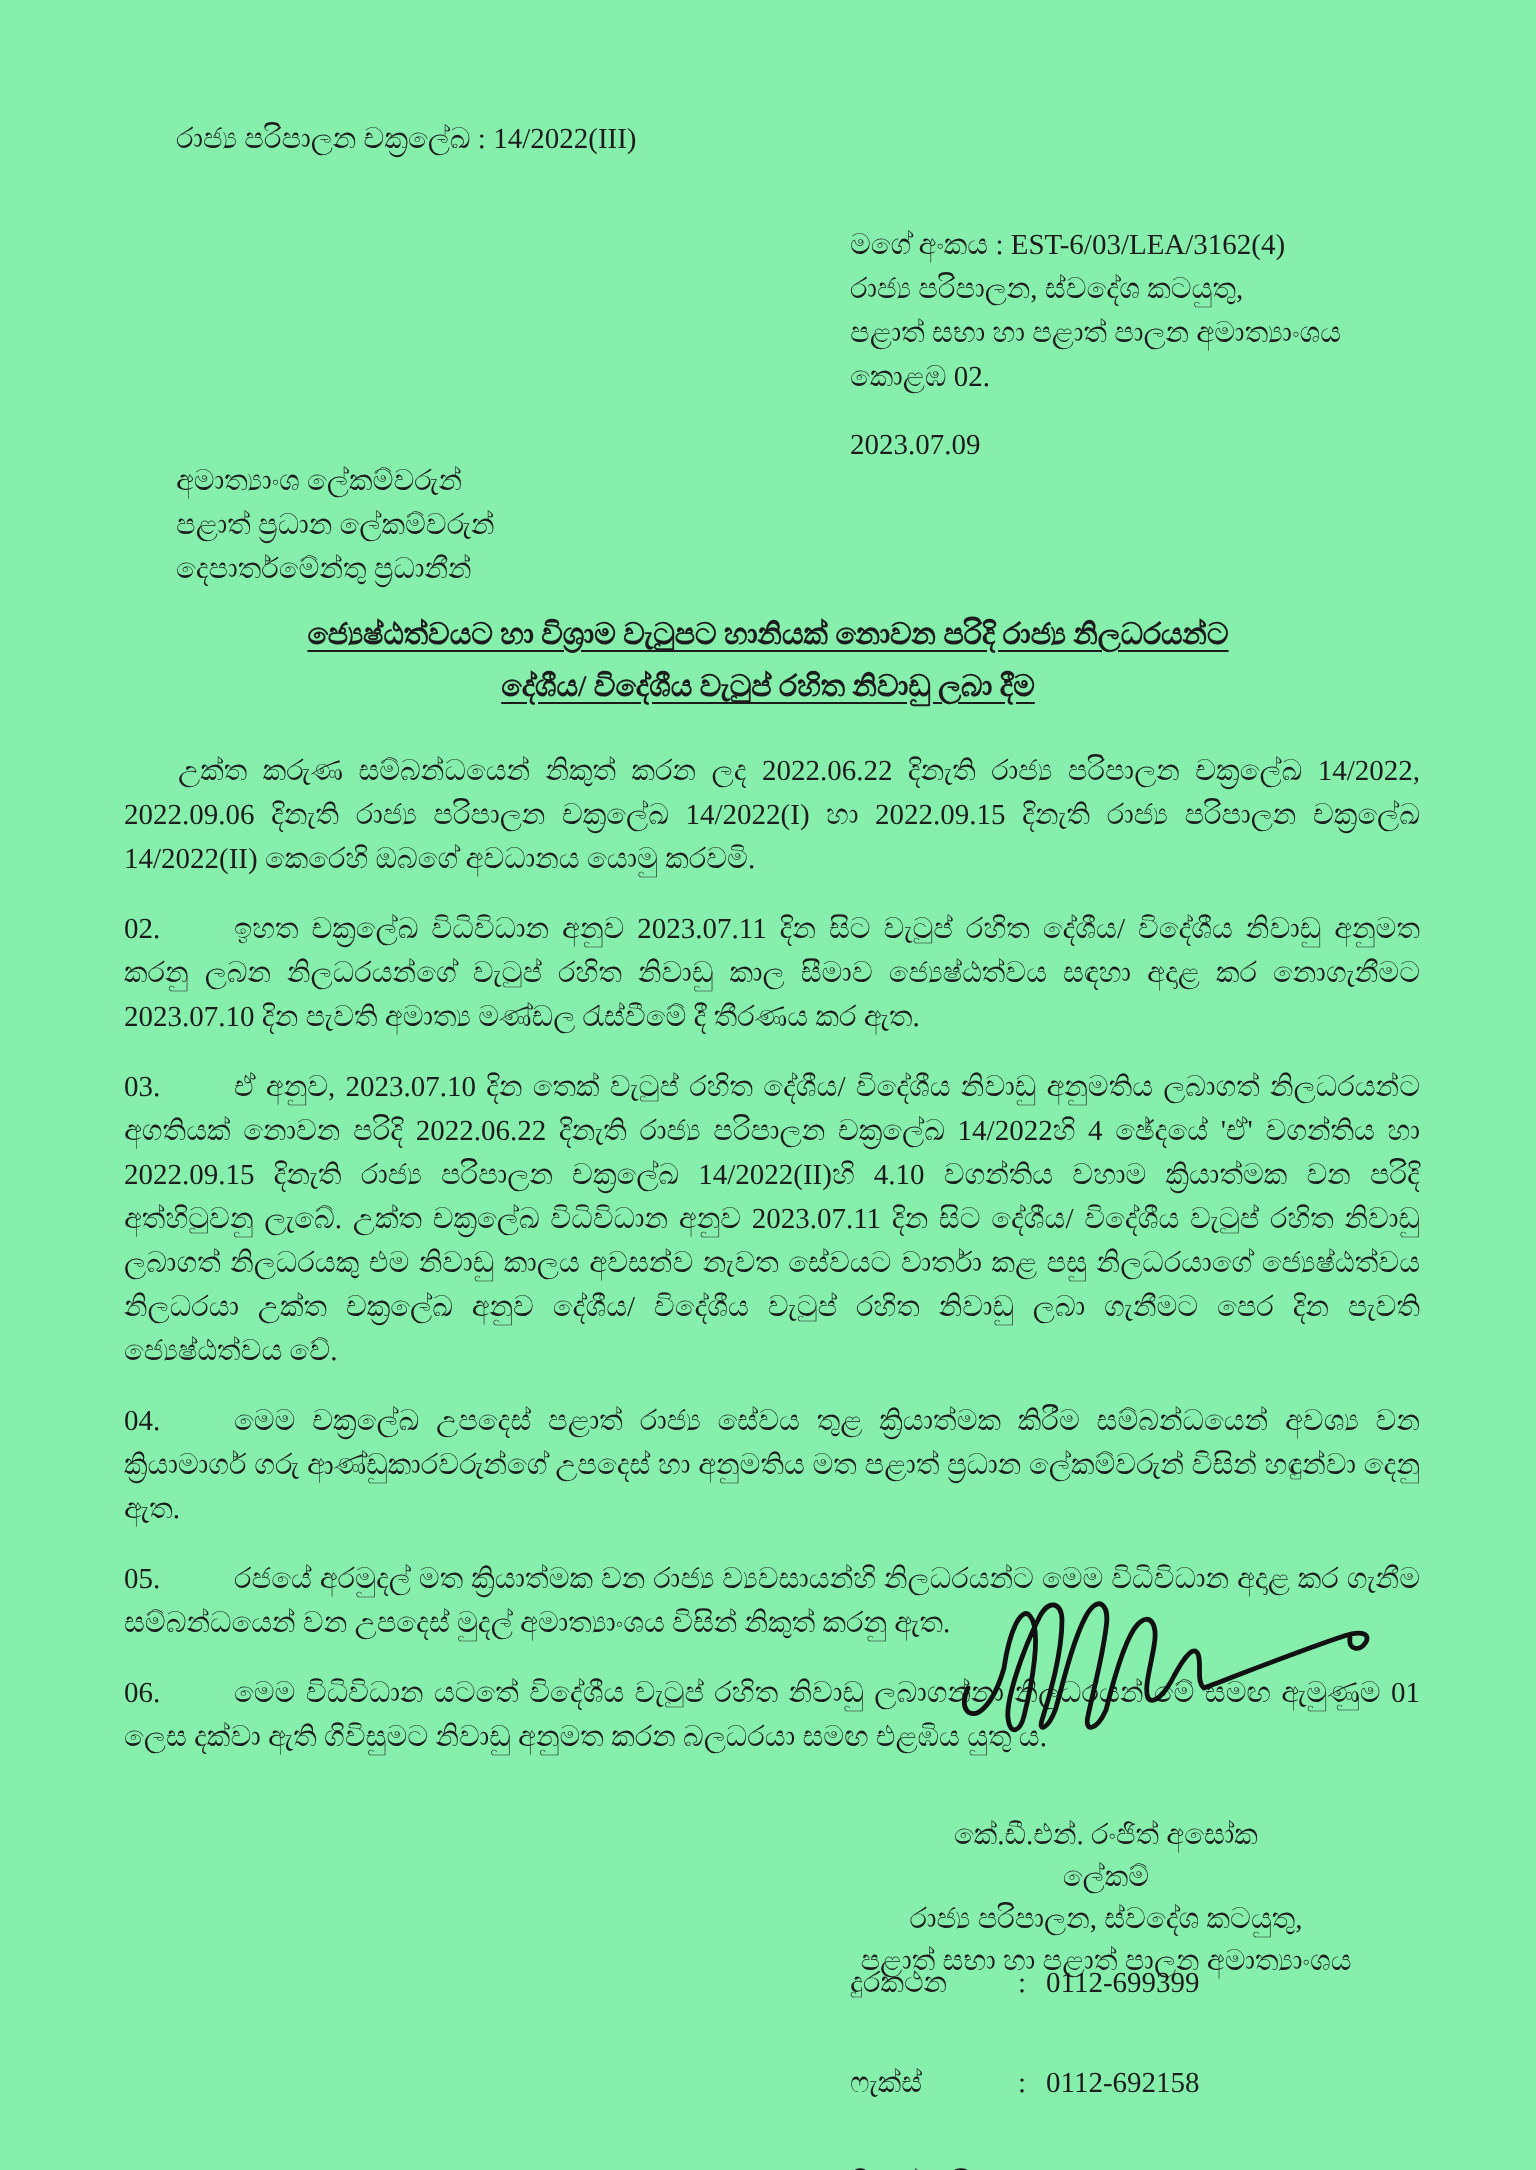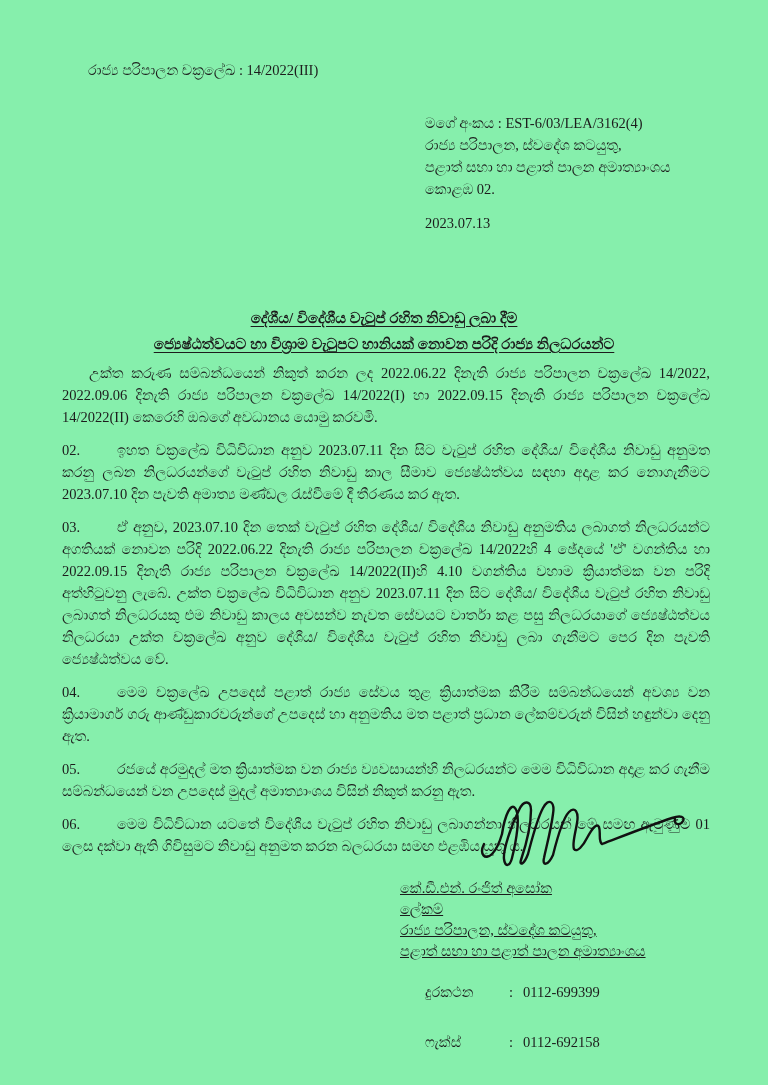--- a/index.html
+++ b/index.html
@@ -19,50 +19,55 @@
   .recipients{left:88px;top:230px;line-height:22px;}
   .doc-title{
     left:0;top:305px;width:768px;text-align:center;
     font-weight:bold;font-size:15px;line-height:26px;
   }
   .doc-title .tl{text-decoration:underline;text-underline-offset:3px;}
   .body-text{
     left:62px;top:362px;width:648px;
     text-align:justify;line-height:22px;
   }
-  .body-text p{margin:0 0 11px 0;}
+  .body-text p{margin:13px 0 11px 0;}
   .body-text p.first{text-indent:27px;}
   .pnum{display:inline-block;width:55px;text-indent:0;}
   .sig-svg{left:466px;top:796px;}
-  .sig-block{left:400px;top:878px;width:306px;text-align:left;line-height:21px;text-decoration:underline;}
+  .sig-block{left:400px;top:908px;width:306px;text-align:center;line-height:21px;}
   .contact{left:425px;top:953px;line-height:22px;}
   .contact-row{display:flex;margin-top:28px;}
   .c-label{width:84px;display:inline-block;}
   .c-sep{width:14px;display:inline-block;}
   a.email-link{color:#2626cc;text-decoration:underline;}
 </style>
 </head>
 <body>
 
 <div class="page">
 
   <div class="abs ref-line">රාජ්‍ය පරිපාලන චක්‍රලේඛ : 14/2022(III)</div>
 
   <div class="abs sender-block">
     <div>මගේ අංකය : EST-6/03/LEA/3162(4)</div>
     <div>රාජ්‍ය පරිපාලන, ස්වදේශ කටයුතු,</div>
     <div>පළාත් සභා හා පළාත් පාලන අමාත්‍යාංශය</div>
     <div>කොළඹ 02.</div>
-    <div class="sender-date">2023.07.13</div>
+    <div class="sender-date">2023.07.09</div>
   </div>
 
+  <div class="abs recipients">
+    <div>අමාත්‍යාංශ ලේකම්වරුන්</div>
+    <div>පළාත් ප්‍රධාන ලේකම්වරුන්</div>
+    <div>දෙපාර්තමේන්තු ප්‍රධානීන්</div>
+  </div>
 
   <div class="abs doc-title">
+    <div><span class="tl">ජ්‍යෙෂ්ඨත්වයට හා විශ්‍රාම වැටුපට හානියක් නොවන පරිදි රාජ්‍ය නිලධරයන්ට</span></div>
     <div><span class="tl">දේශීය/ විදේශීය වැටුප් රහිත නිවාඩු ලබා දීම</span></div>
-    <div><span class="tl">ජ්‍යෙෂ්ඨත්වයට හා විශ්‍රාම වැටුපට හානියක් නොවන පරිදි රාජ්‍ය නිලධරයන්ට</span></div>
   </div>
 
   <div class="abs body-text">
     <p class="first"><span>උක්ත කරුණ සම්බන්ධයෙන් නිකුත් කරන ලද 2022.06.22 දිනැති රාජ්‍ය පරිපාලන චක්‍රලේඛ 14/2022, 2022.09.06 දිනැති රාජ්‍ය පරිපාලන චක්‍රලේඛ 14/2022(I) හා 2022.09.15 දිනැති රාජ්‍ය පරිපාලන චක්‍රලේඛ 14/2022(II) කෙරෙහි ඔබගේ අවධානය යොමු කරවමි.</span></p>
     <p><span class="pnum">02.</span><span>ඉහත චක්‍රලේඛ විධිවිධාන අනුව 2023.07.11 දින සිට වැටුප් රහිත දේශීය/ විදේශීය නිවාඩු අනුමත කරනු ලබන නිලධරයන්ගේ වැටුප් රහිත නිවාඩු කාල සීමාව ජ්‍යෙෂ්ඨත්වය සඳහා අදාළ කර නොගැනීමට 2023.07.10 දින පැවති අමාත්‍ය මණ්ඩල රැස්වීමේ දී තීරණය කර ඇත.</span></p>
     <p><span class="pnum">03.</span><span>ඒ අනුව, 2023.07.10 දින තෙක් වැටුප් රහිත දේශීය/ විදේශීය නිවාඩු අනුමතිය ලබාගත් නිලධරයන්ට අගතියක් නොවන පරිදි 2022.06.22 දිනැති රාජ්‍ය පරිපාලන චක්‍රලේඛ 14/2022හි 4 ඡේදයේ 'ඒ' වගන්තිය හා 2022.09.15 දිනැති රාජ්‍ය පරිපාලන චක්‍රලේඛ 14/2022(II)හි 4.10 වගන්තිය වහාම ක්‍රියාත්මක වන පරිදි අත්හිටුවනු ලැබේ.  උක්ත චක්‍රලේඛ විධිවිධාන අනුව 2023.07.11 දින සිට දේශීය/ විදේශීය වැටුප් රහිත නිවාඩු ලබාගත් නිලධරයකු එම නිවාඩු කාලය අවසන්ව නැවත සේවයට වාර්තා කළ පසු නිලධරයාගේ ජ්‍යෙෂ්ඨත්වය නිලධරයා උක්ත චක්‍රලේඛ අනුව දේශීය/ විදේශීය වැටුප් රහිත නිවාඩු ලබා ගැනීමට පෙර දින පැවති ජ්‍යෙෂ්ඨත්වය වේ.</span></p>
     <p><span class="pnum">04.</span><span>මෙම චක්‍රලේඛ උපදෙස් පළාත් රාජ්‍ය සේවය තුළ ක්‍රියාත්මක කිරීම සම්බන්ධයෙන් අවශ්‍ය වන ක්‍රියාමාර්ග ගරු ආණ්ඩුකාරවරුන්ගේ උපදෙස් හා අනුමතිය මත පළාත් ප්‍රධාන ලේකම්වරුන් විසින් හඳුන්වා දෙනු ඇත.</span></p>
     <p><span class="pnum">05.</span><span>රජයේ අරමුදල් මත ක්‍රියාත්මක වන රාජ්‍ය ව්‍යවසායන්හි නිලධරයන්ට මෙම විධිවිධාන අදාළ කර ගැනීම සම්බන්ධයෙන් වන උපදෙස් මුදල් අමාත්‍යාංශය විසින් නිකුත් කරනු ඇත.</span></p>
     <p><span class="pnum">06.</span><span>මෙම විධිවිධාන යටතේ විදේශීය වැටුප් රහිත නිවාඩු ලබාගන්නා නිලධරයන් මේ සමඟ ඇමුණුම 01 ලෙස දක්වා ඇති ගිවිසුමට නිවාඩු අනුමත කරන බලධරයා සමඟ එළඹිය යුතු ය.</span></p>
   </div>

